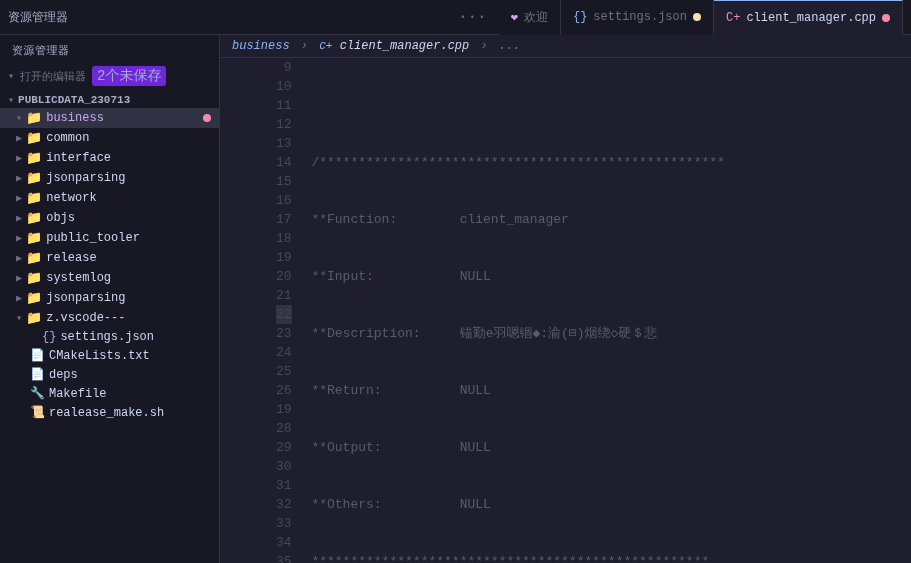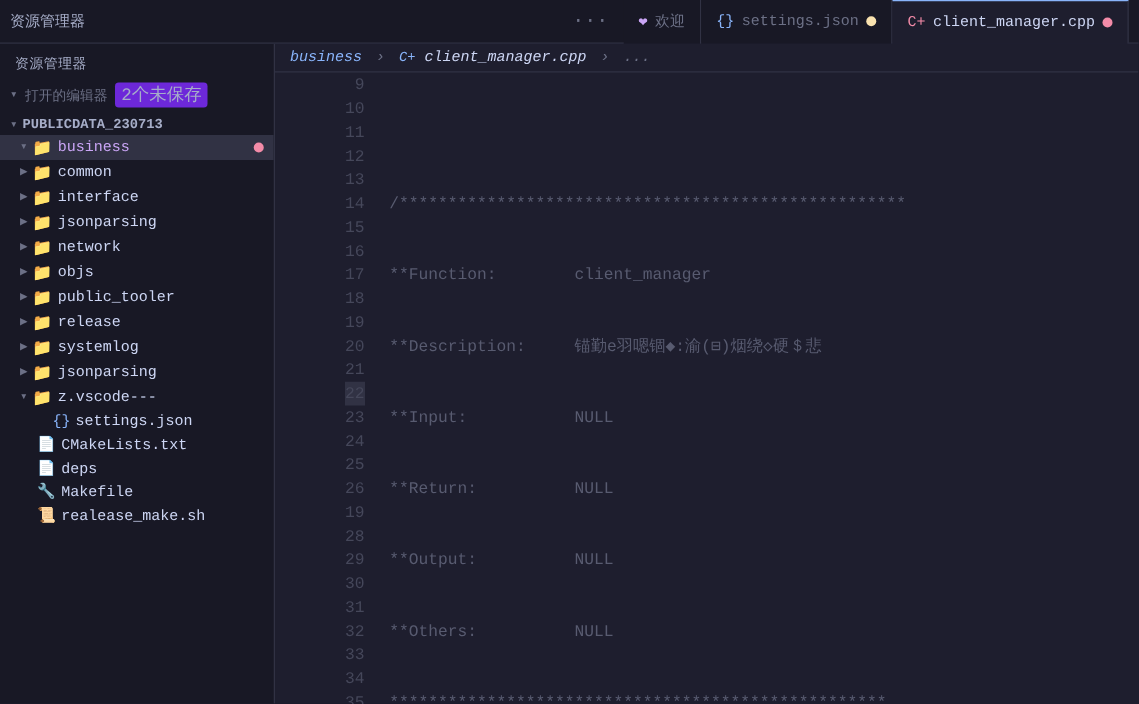--- a/index.html
+++ b/index.html
@@ -368,22 +368,22 @@
         <div>31</div>
         <div>32</div>
         <div>33</div>
         <div>34</div>
         <div>35</div>
       </div>
       <div class="code-content">
         <span class="code-line"> </span>
         <span class="code-line"><span class="cm"> /****************************************************</span></span>
         <span class="code-line"><span class="cm"> **Function:        client_manager</span></span>
+        <span class="code-line"><span class="cm"> **Input:           NULL</span></span>
         <span class="code-line"><span class="cm"> **Description:     锚勤e羽嗯锢◆:渝(⊟)烟绕◇硬＄悲</span></span>
-        <span class="code-line"><span class="cm"> **Input:           NULL</span></span>
         <span class="code-line"><span class="cm"> **Return:          NULL</span></span>
         <span class="code-line"><span class="cm"> **Output:          NULL</span></span>
         <span class="code-line"><span class="cm"> **Others:          NULL</span></span>
         <span class="code-line"><span class="cm"> ***************************************************</span></span>
         
         
         
         
         
         

